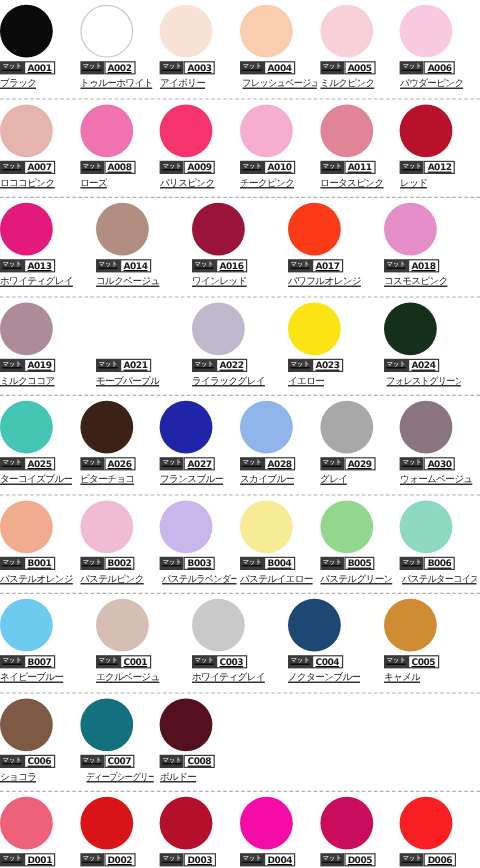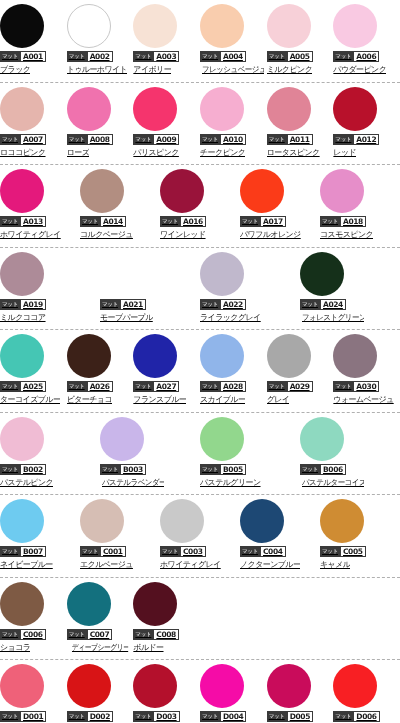--- a/index.html
+++ b/index.html
@@ -248,20 +248,28 @@
       </div>
       <div class="swatch-cell">
         <div class="disc" style="background: rgb(192, 184, 204);"></div>
         <div class="code-badge">
           <span class="badge-matte">マット</span>
           <span class="badge-code">A022</span>
         </div>
         <div class="color-name">ライラックグレイ</div>
       </div>
       <div class="swatch-cell">
+        <div class="disc" style="background: rgb(251, 227, 20);"></div>
+        <div class="code-badge">
+          <span class="badge-matte">マット</span>
+          <span class="badge-code">A023</span>
+        </div>
+        <div class="color-name">イエロー</div>
+      </div>
+      <div class="swatch-cell">
         <div class="disc" style="background: rgb(21, 48, 26);"></div>
         <div class="code-badge">
           <span class="badge-matte">マット</span>
           <span class="badge-code">A024</span>
         </div>
         <div class="color-name" style="transform: scaleX(0.941176);">フォレストグリーン</div>
       </div>
     </div>
     <div class="swatch-row">
       <div class="swatch-cell">
@@ -308,34 +316,50 @@
         <div class="disc" style="background: rgb(138, 116, 128);"></div>
         <div class="code-badge">
           <span class="badge-matte">マット</span>
           <span class="badge-code">A030</span>
         </div>
         <div class="color-name">ウォームベージュ</div>
       </div>
     </div>
     <div class="swatch-row">
       <div class="swatch-cell">
+        <div class="disc" style="background: rgb(241, 171, 142);"></div>
+        <div class="code-badge">
+          <span class="badge-matte">マット</span>
+          <span class="badge-code">B001</span>
+        </div>
+        <div class="color-name">パステルオレンジ</div>
+      </div>
+      <div class="swatch-cell">
         <div class="disc" style="background: rgb(240, 188, 212);"></div>
         <div class="code-badge">
           <span class="badge-matte">マット</span>
           <span class="badge-code">B002</span>
         </div>
         <div class="color-name">パステルピンク</div>
       </div>
       <div class="swatch-cell">
         <div class="disc" style="background: rgb(201, 182, 234);"></div>
         <div class="code-badge">
           <span class="badge-matte">マット</span>
           <span class="badge-code">B003</span>
         </div>
         <div class="color-name" style="transform: scaleX(0.941176);">パステルラベンダー</div>
+      </div>
+      <div class="swatch-cell">
+        <div class="disc" style="background: rgb(247, 235, 149);"></div>
+        <div class="code-badge">
+          <span class="badge-matte">マット</span>
+          <span class="badge-code">B004</span>
+        </div>
+        <div class="color-name">パステルイエロー</div>
       </div>
       <div class="swatch-cell">
         <div class="disc" style="background: rgb(146, 215, 141);"></div>
         <div class="code-badge">
           <span class="badge-matte">マット</span>
           <span class="badge-code">B005</span>
         </div>
         <div class="color-name">パステルグリーン</div>
       </div>
       <div class="swatch-cell">

